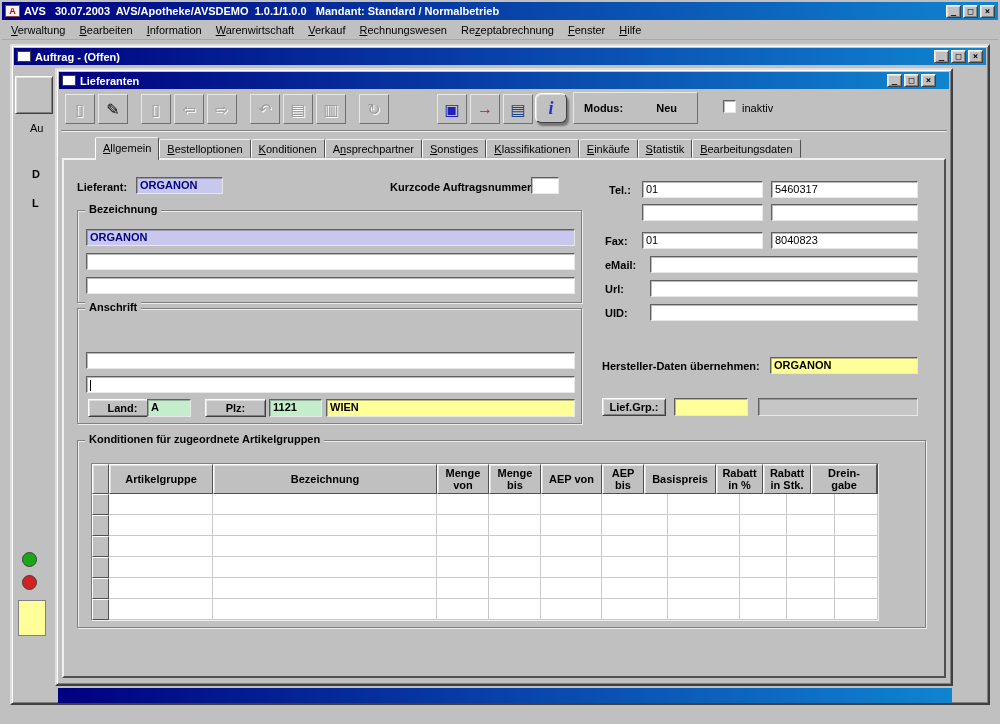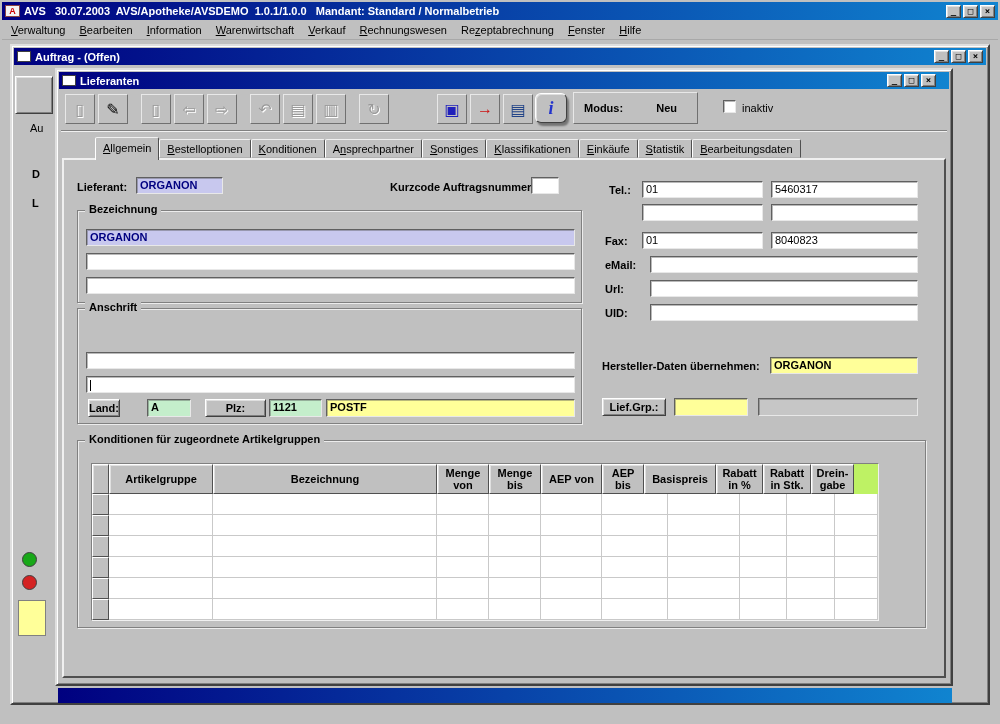--- a/index.html
+++ b/index.html
@@ -27,21 +27,21 @@
 .groupbox{position:absolute;border:1px solid #808080;box-shadow:inset 1px 1px 0 #ececec,1px 1px 0 #ececec;}
 .legend{position:absolute;top:-8px;left:7px;background:#c0c0c0;padding:0 4px;font-weight:bold;white-space:nowrap;}
 .tool-btn{position:absolute;width:30px;height:30px;background:#c0c0c0;border:1px solid;border-color:#e8e8e8 #707070 #707070 #e8e8e8;display:flex;align-items:center;justify-content:center;font-size:16px;}
 .tool-btn .g{pointer-events:none;}
 .tool-btn.disabled .g{color:#9a9a9a;text-shadow:1px 1px 0 #fff;}
 .info-btn{position:absolute;width:32px;height:30px;border-radius:6px;background:#c0c0c0;border:1px solid;border-color:#fff #404040 #404040 #fff;box-shadow:2px 3px 2px rgba(0,0,0,.4),inset 1px 1px 0 #dfdfdf;display:flex;align-items:center;justify-content:center;font-family:"Liberation Serif",serif;font-style:italic;font-weight:bold;font-size:18px;color:#2233cc;}
 .tabs{position:absolute;display:flex;align-items:flex-end;height:22px;padding-left:28px;}
 .tab{height:19px;line-height:18px;padding:0 7px;background:#c0c0c0;border:1px solid;border-color:#f0f0f0 #505050 #b0b0b0 #fff;border-radius:2px 2px 0 0;position:relative;white-space:nowrap;}
 .tab.selected{height:23px;line-height:21px;margin-bottom:-2px;z-index:4;border-bottom:none;}
 .panel{position:absolute;background:#c0c0c0;border:2px solid;border-color:#f0f0f0 #505050 #505050 #f0f0f0;}
-.tbl{position:absolute;border:1px solid;border-color:#808080 #f0f0f0 #f0f0f0 #808080;background:#bef264;}
+.tbl{position:absolute;border:1px solid;border-color:#808080 #f0f0f0 #f0f0f0 #808080;background:#6d28d9;}
 .thead{display:flex;}
 .th{flex:none;height:30px;background:#c0c0c0;border:1px solid;border-color:#fff #505050 #505050 #fff;box-shadow:inset 1px 1px 0 #e0e0e0;font-weight:bold;display:flex;align-items:center;justify-content:center;text-align:center;white-space:pre-line;line-height:12px;font-size:11px;}
 .tr{display:flex;height:21px;}
 .td{flex:none;background:#fff;border-right:1px solid #c9c9c9;border-bottom:1px solid #c9c9c9;}
 .td.selector{background:#c0c0c0;border:1px solid;border-color:#fff #505050 #505050 #fff;}
 .mini-btn{position:absolute;height:18px;background:#c0c0c0;border:1px solid;border-color:#fff #404040 #404040 #fff;box-shadow:inset 1px 1px 0 #dfdfdf,inset -1px -1px 0 #808080;font-weight:bold;text-align:center;line-height:16px;}
 .checkbox{position:absolute;width:13px;height:13px;background:#fff;border:1px solid;border-color:#606060 #e8e8e8 #e8e8e8 #606060;box-shadow:inset 1px 1px 0 rgba(80,80,80,.4);}
 .circle{border-radius:50%;width:15px;height:15px;border:1px solid #404040;}
 .caret{display:inline-block;width:1px;height:11px;background:#000;vertical-align:middle;}
 .title-icon{width:14px;height:11px;background:#fff;border:1px solid #404040;flex:none;}
@@ -181,25 +181,25 @@
         <span class="legend">Bezeichnung</span>
         <div class="abs field bg-lav bold navy" style="left:8px;top:18px;width:489px;height:17px;">ORGANON</div>
         <div class="abs field" style="left:8px;top:42px;width:489px;height:17px;"></div>
         <div class="abs field" style="left:8px;top:66px;width:489px;height:17px;"></div>
       </div>
 
       <div class="groupbox" style="left:13px;top:148px;width:505px;height:116px;">
         <span class="legend">Anschrift</span>
         <div class="abs field" style="left:8px;top:43px;width:489px;height:17px;"></div>
         <div class="abs field" style="left:8px;top:67px;width:489px;height:17px;"><span class="caret"></span></div>
-        <div class="mini-btn" style="left:10px;top:90px;width:32px;">Land:</div>
+        <div class="mini-btn" style="left:10px;top:90px;width:69px;">Land:</div>
         <div class="abs field bg-grn bold" style="left:69px;top:90px;width:44px;height:18px;">A</div>
         <div class="mini-btn" style="left:127px;top:90px;width:61px;">Plz:</div>
         <div class="abs field bg-grn bold" style="left:191px;top:90px;width:53px;height:18px;">1121</div>
-        <div class="abs field bg-yel bold" style="left:248px;top:90px;width:249px;height:18px;">POSTF</div>
+        <div class="abs field bg-yel bold" style="left:248px;top:90px;width:249px;height:18px;">WIEN</div>
       </div>
 
       <span class="abs lbl bold" style="left:545px;top:24px;">Tel.:</span>
       <div class="abs field" style="left:578px;top:21px;width:121px;height:17px;">01</div>
       <div class="abs field" style="left:707px;top:21px;width:147px;height:17px;">5460317</div>
       <div class="abs field" style="left:578px;top:44px;width:121px;height:17px;"></div>
       <div class="abs field" style="left:707px;top:44px;width:147px;height:17px;"></div>
       <span class="abs lbl bold" style="left:541px;top:75px;">Fax:</span>
       <div class="abs field" style="left:578px;top:72px;width:121px;height:17px;">01</div>
       <div class="abs field" style="left:707px;top:72px;width:147px;height:17px;">8040823</div>
@@ -228,21 +228,21 @@
 von</div>
               <div class="th" style="width: 52px;">Menge
 bis</div>
               <div class="th" style="width: 61px;">AEP von</div>
               <div class="th" style="width: 42px;">AEP bis</div>
               <div class="th" style="width: 72px;">Basispreis</div>
               <div class="th" style="width: 47px;">Rabatt
 in %</div>
               <div class="th" style="width: 48px;">Rabatt
 in Stk.</div>
-              <div class="th" style="width: 43px;">Drein-
+              <div class="th" style="width: 66px;">Drein-
 gabe</div>
             </div>
           <div>
               <div class="tr">
                 <div class="td selector" style="width: 17px;"></div>
                 <div class="td" style="width: 104px;"></div>
                 <div class="td" style="width: 224px;"></div>
                 <div class="td" style="width: 52px;"></div>
                 <div class="td" style="width: 52px;"></div>
                 <div class="td" style="width: 61px;"></div>

